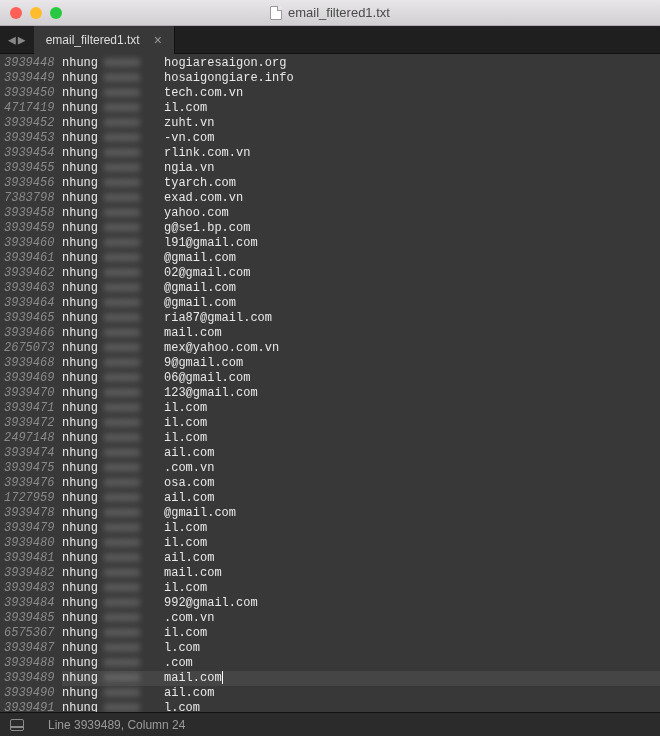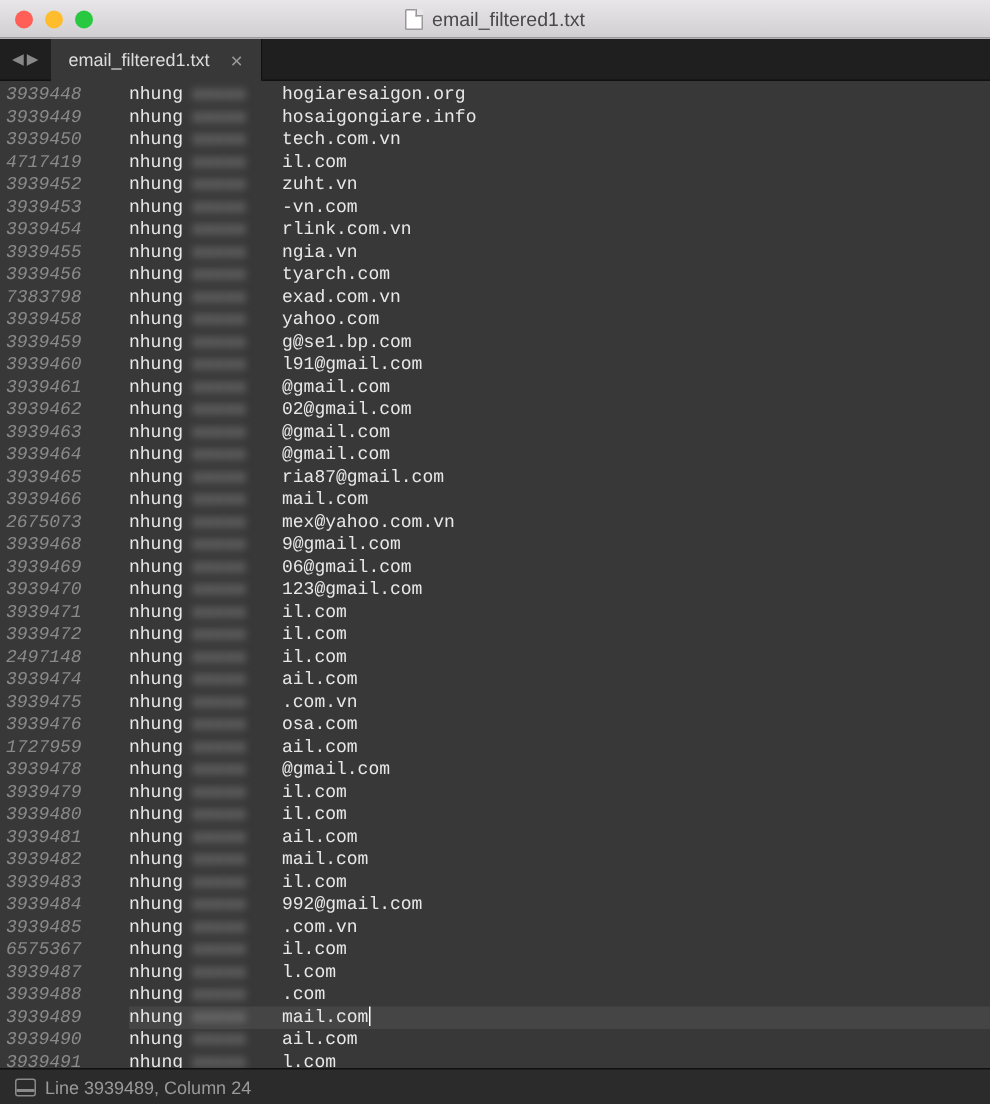--- a/index.html
+++ b/index.html
@@ -102,21 +102,21 @@
   }
   .content {
     flex: 1;
     color: #e8e8e8;
     padding: 2px 0;
     font-size: 12px;
     line-height: 15px;
     white-space: pre;
     position: relative;
   }
-  .row { height: 15px; display: flex; margin-left: 24px; }
+  .row { height: 15px; display: flex; }
   .col-a { width: 42px; }
   .col-b {
     width: 60px;
     filter: blur(3px);
     color: #bbb;
     overflow: hidden;
   }
   .col-c { flex: 1; }
   .row.current { background: #454545; }
   .row.current .col-c::after {
@@ -130,21 +130,21 @@
   .statusbar {
     height: 24px;
     background: #2b2b2b;
     border-top: 1px solid #111;
     display: flex;
     align-items: center;
     color: #9a9a9a;
     font-family: -apple-system, "Helvetica Neue", Arial, sans-serif;
     font-size: 12px;
     padding: 0 10px;
-    gap: 6px;
+    gap: 24px;
   }
   .panel-icon {
     width: 14px; height: 12px;
     border: 1.5px solid #8a8a8a;
     border-radius: 2px;
     position: relative;
   }
   .panel-icon::after {
     content: "";
     position: absolute;

